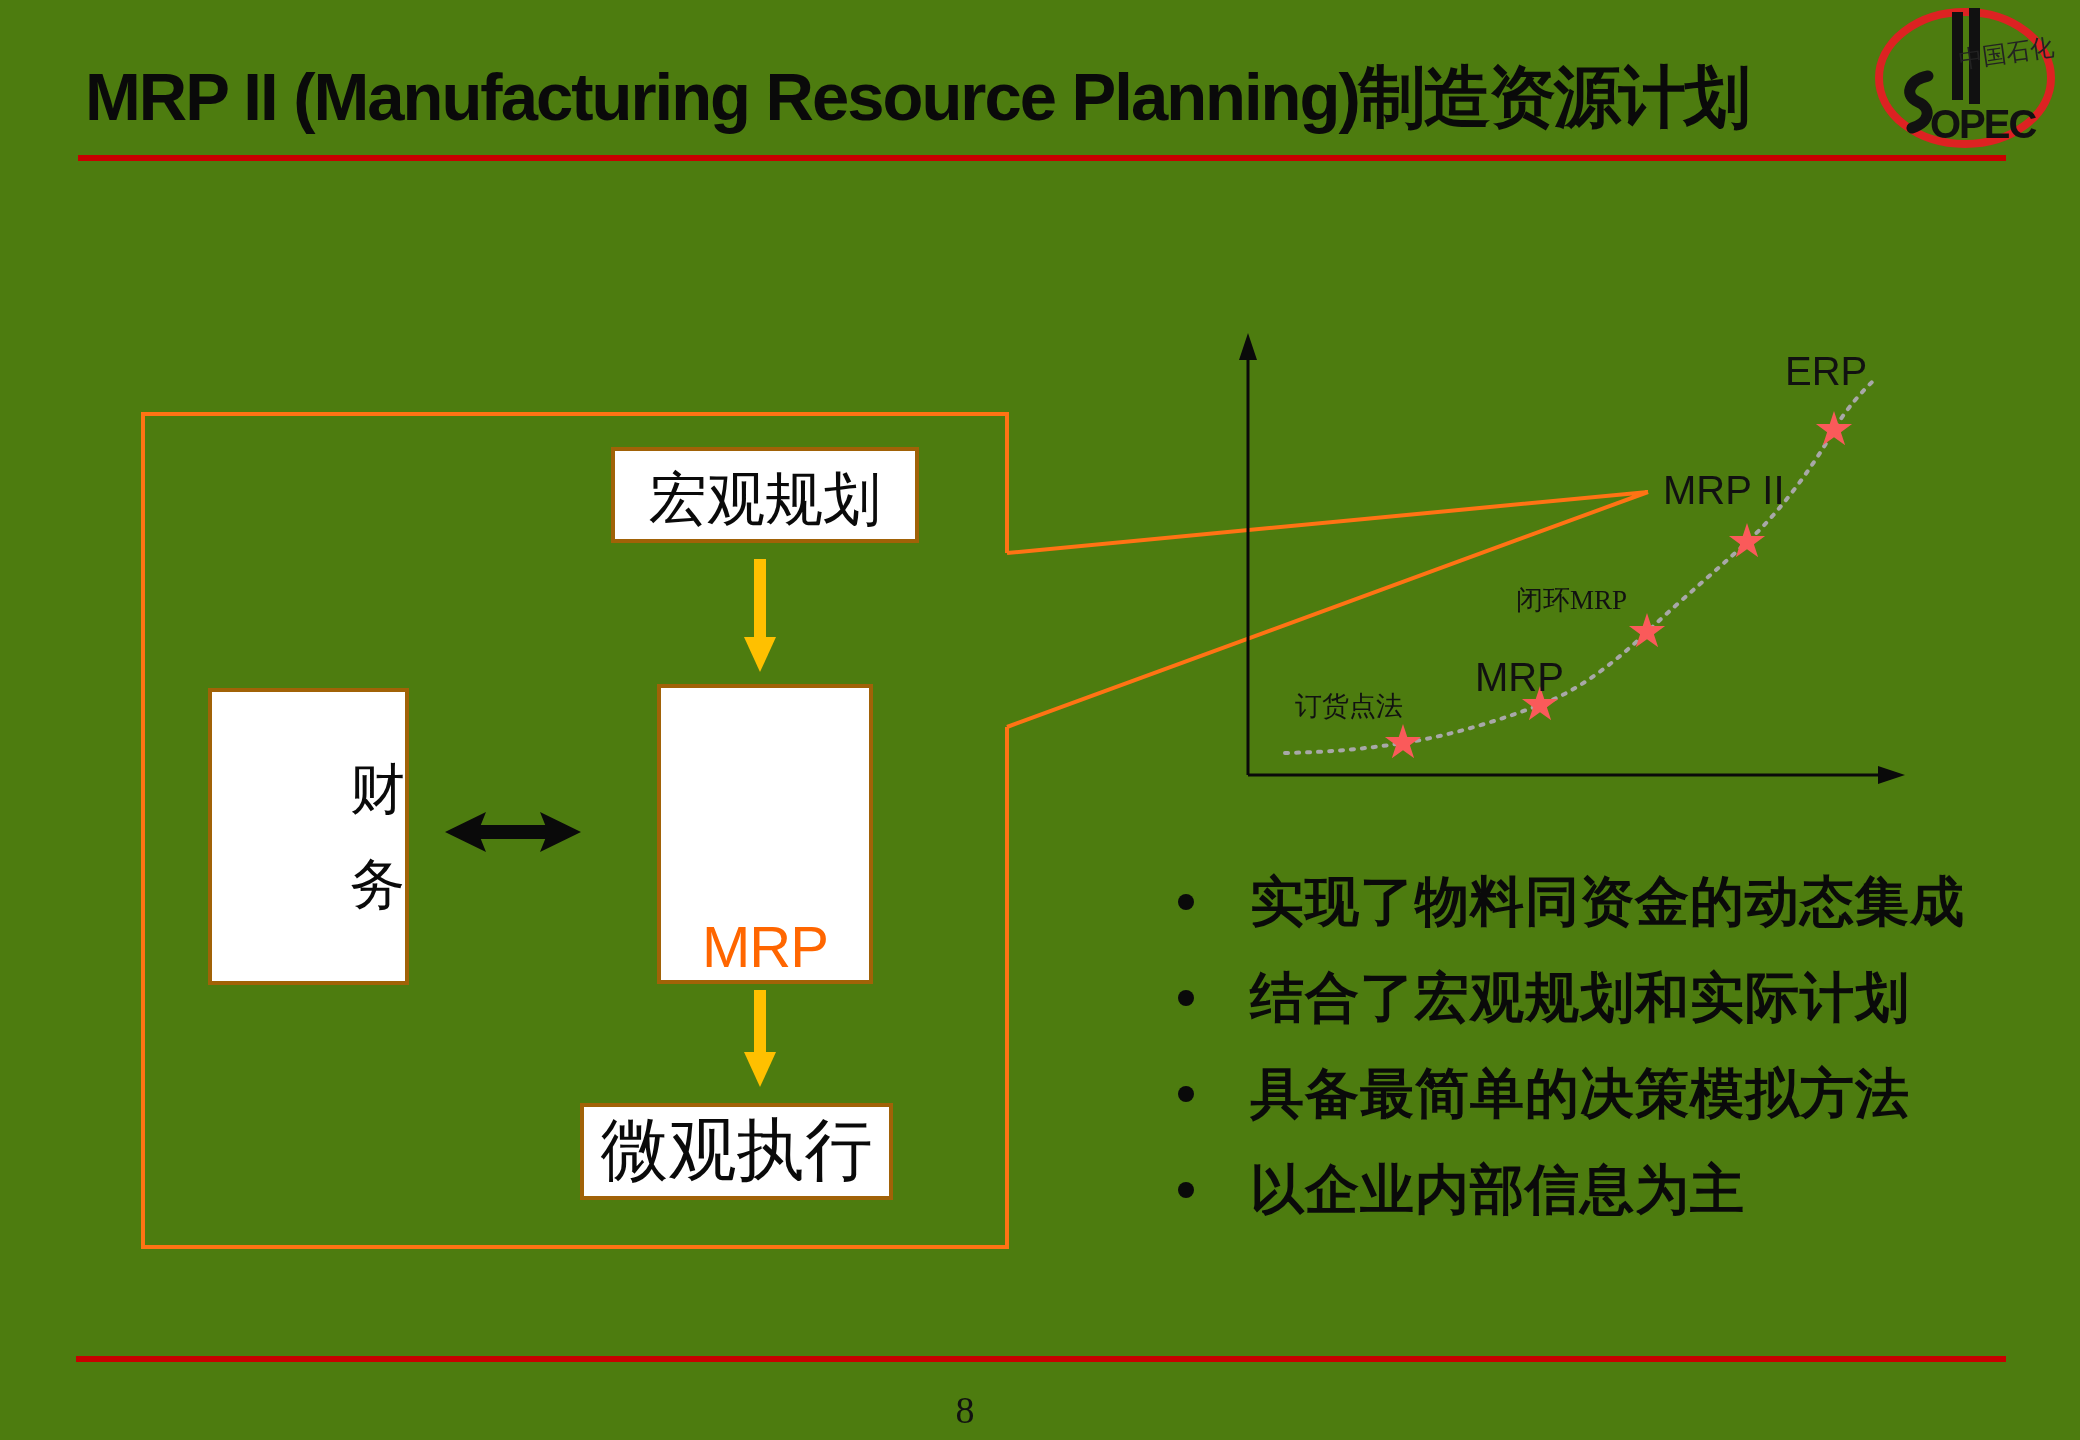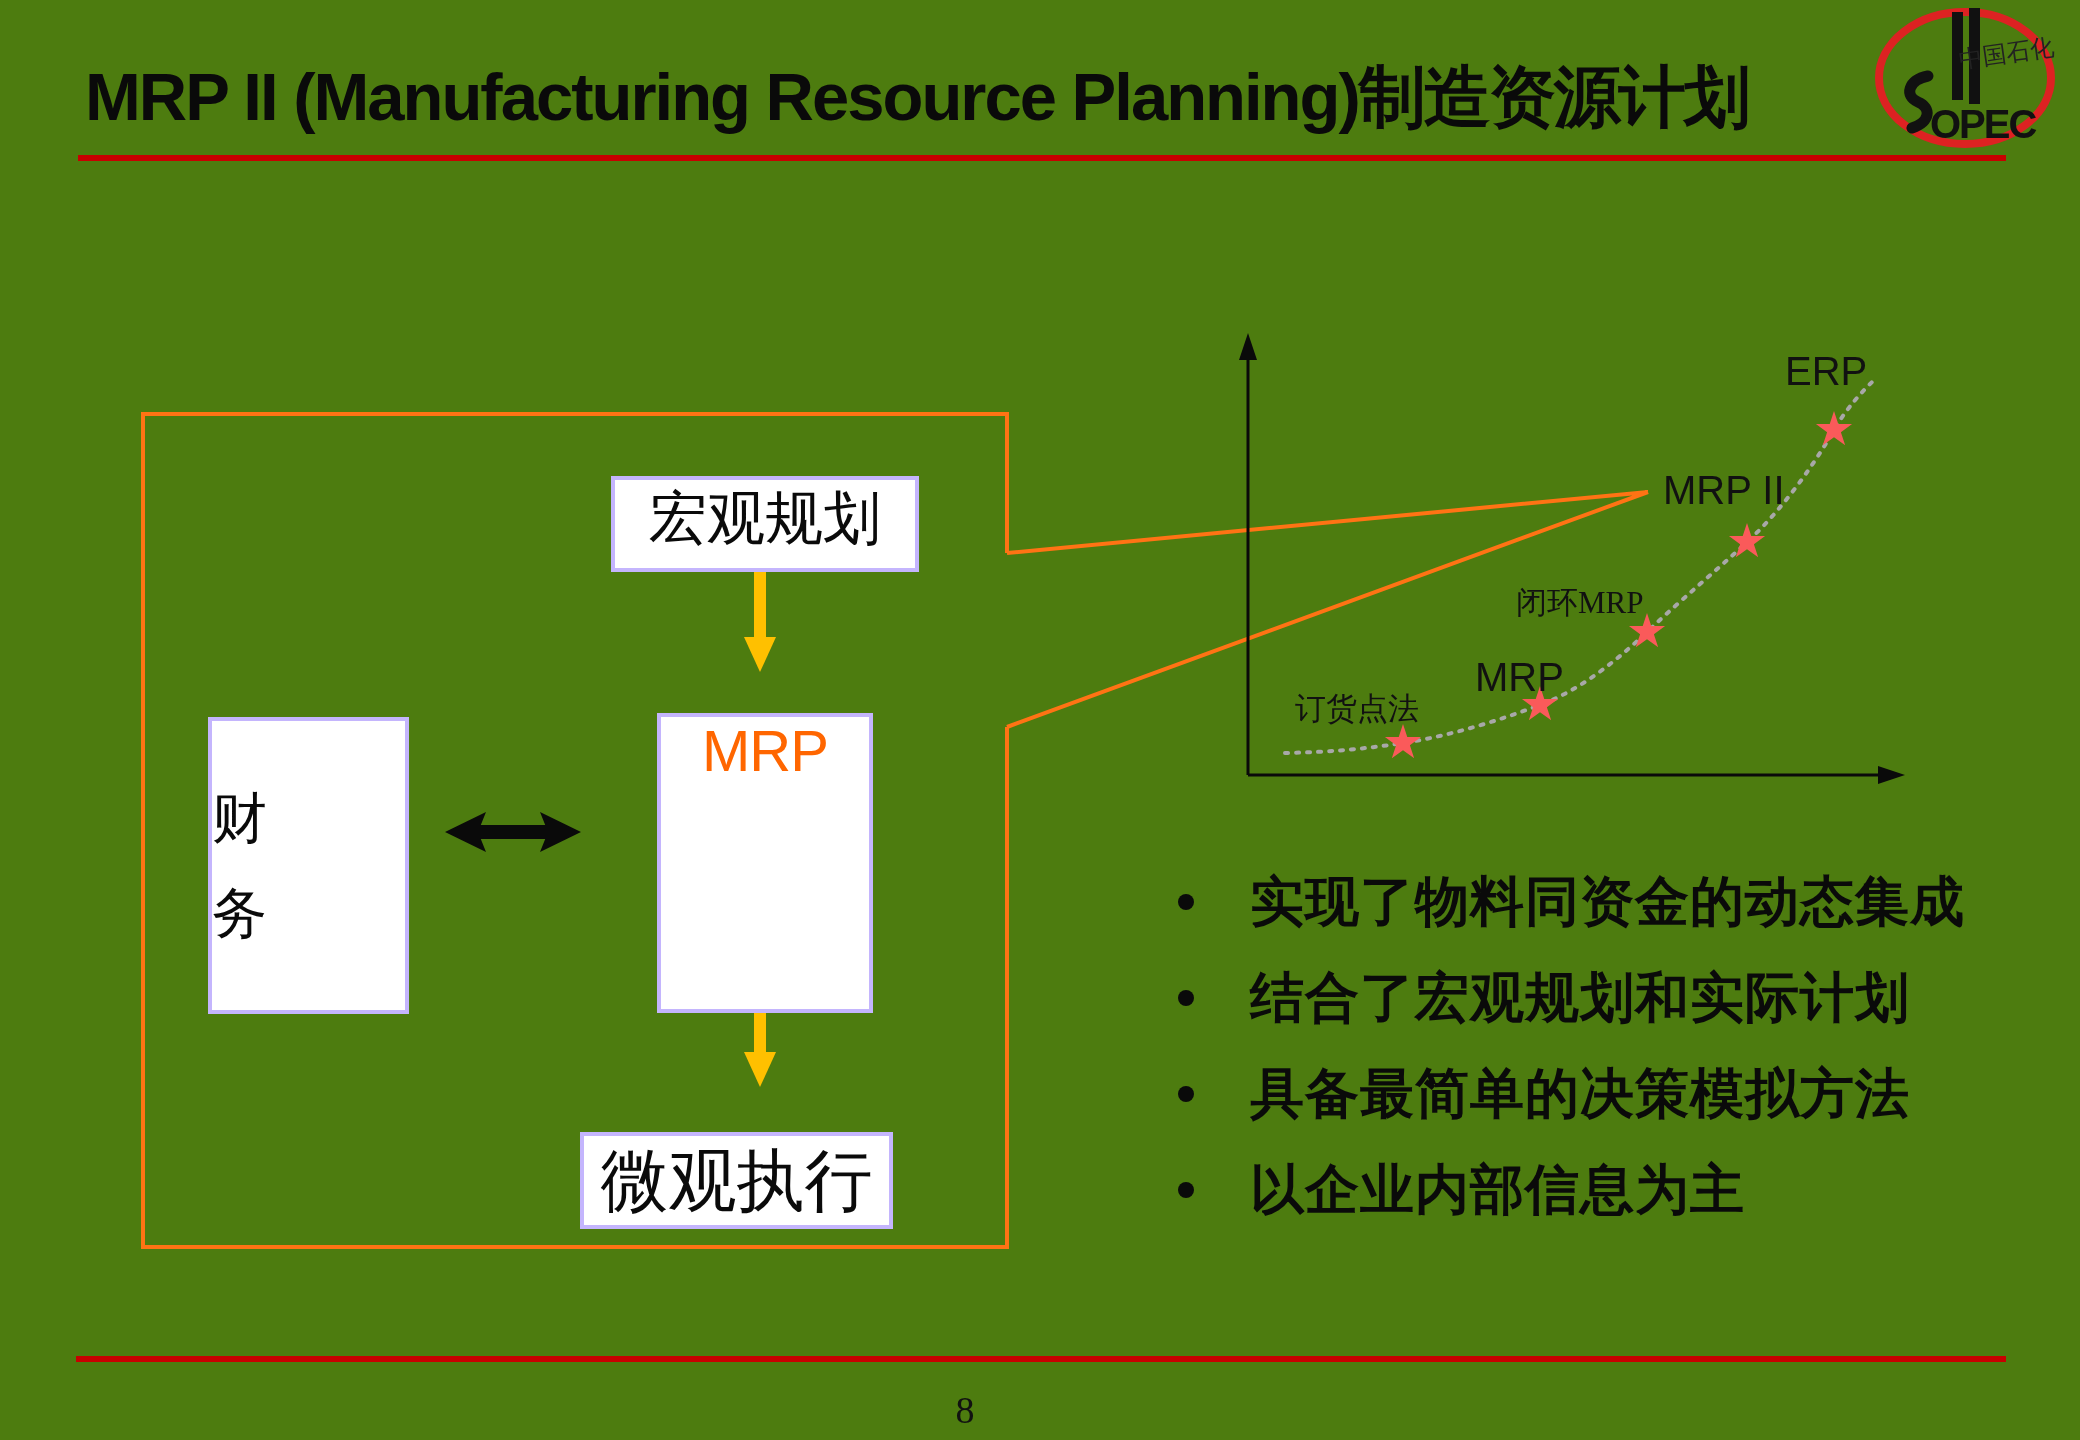--- a/index.html
+++ b/index.html
@@ -9,39 +9,39 @@
 
   
   .title{left:85px;top:52px;font-size:67px;font-weight:bold;letter-spacing:-2px;color:#0a0a0a;white-space:nowrap;}
   .rule{background:#c80000;height:6px;}
   .rule-top{left:78px;top:155px;width:1928px;}
   .rule-bottom{left:76px;top:1356px;width:1930px;}
   .page-num{left:930px;top:1388px;width:70px;text-align:center;
             font-family:"Liberation Serif",serif;font-size:38px;color:#111;}
 
   
-  .dbox{border:4px solid #c4b5fd;background:#fff;display:flex;align-items:flex-start;justify-content:center;
-        font-family:"Liberation Serif",serif;color:#0a0a0a;margin-top:29px;}
+  .dbox{border:4px solid #a16207;background:#fff;display:flex;align-items:flex-end;justify-content:center;
+        font-family:"Liberation Serif",serif;color:#0a0a0a;}
   .box-macro{left:611px;top:447px;width:300px;height:88px;font-size:58px;}
   .box-mrp{left:657px;top:684px;width:208px;height:292px;}
   .box-mrp span{font-size:58px;letter-spacing:-1px;color:#ff6600;font-family:"Liberation Sans",sans-serif;}
   .box-finance{left:208px;top:688px;width:193px;height:289px;flex-direction:column;}
   .box-finance span{font-size:55px;line-height:95px;display:block;}
   .box-micro{left:580px;top:1103px;width:305px;height:89px;font-size:68px;}
 
   
   .bullet{left:1178px;height:70px;display:flex;align-items:center;gap:20px;}
   .bullet .dot{width:16px;height:16px;border-radius:50%;background:#0a0a0a;margin-right:36px;flex:0 0 auto;}
   .bullet .btxt{font-family:"Liberation Serif",serif;font-weight:bold;font-size:54px;color:#0a0a0a;
                 white-space:nowrap;letter-spacing:1px;}
 
   
   .clabel{color:#111;white-space:nowrap;}
   .clabel.en{font-size:40px;font-family:Liberation Sans, sans-serif;}
-  .clabel.cjk{font-size:31px;font-family:"Liberation Serif",serif;}
+  .clabel.cjk{font-size:27px;font-family:"Liberation Serif",serif;}
   .lbl-dinghuodianfa{left:1295px;top:688px;text-align:center;}
   .lbl-mrp{left:1475px;top:655px;}
   .lbl-closedloop{left:1516px;top:582px;font-size:31px;}
   .lbl-mrp2{left:1663px;top:468px;}
   .lbl-erp{left:1785px;top:349px;}
 
   svg{display:block;}
 </style>
 </head>
 <body>

